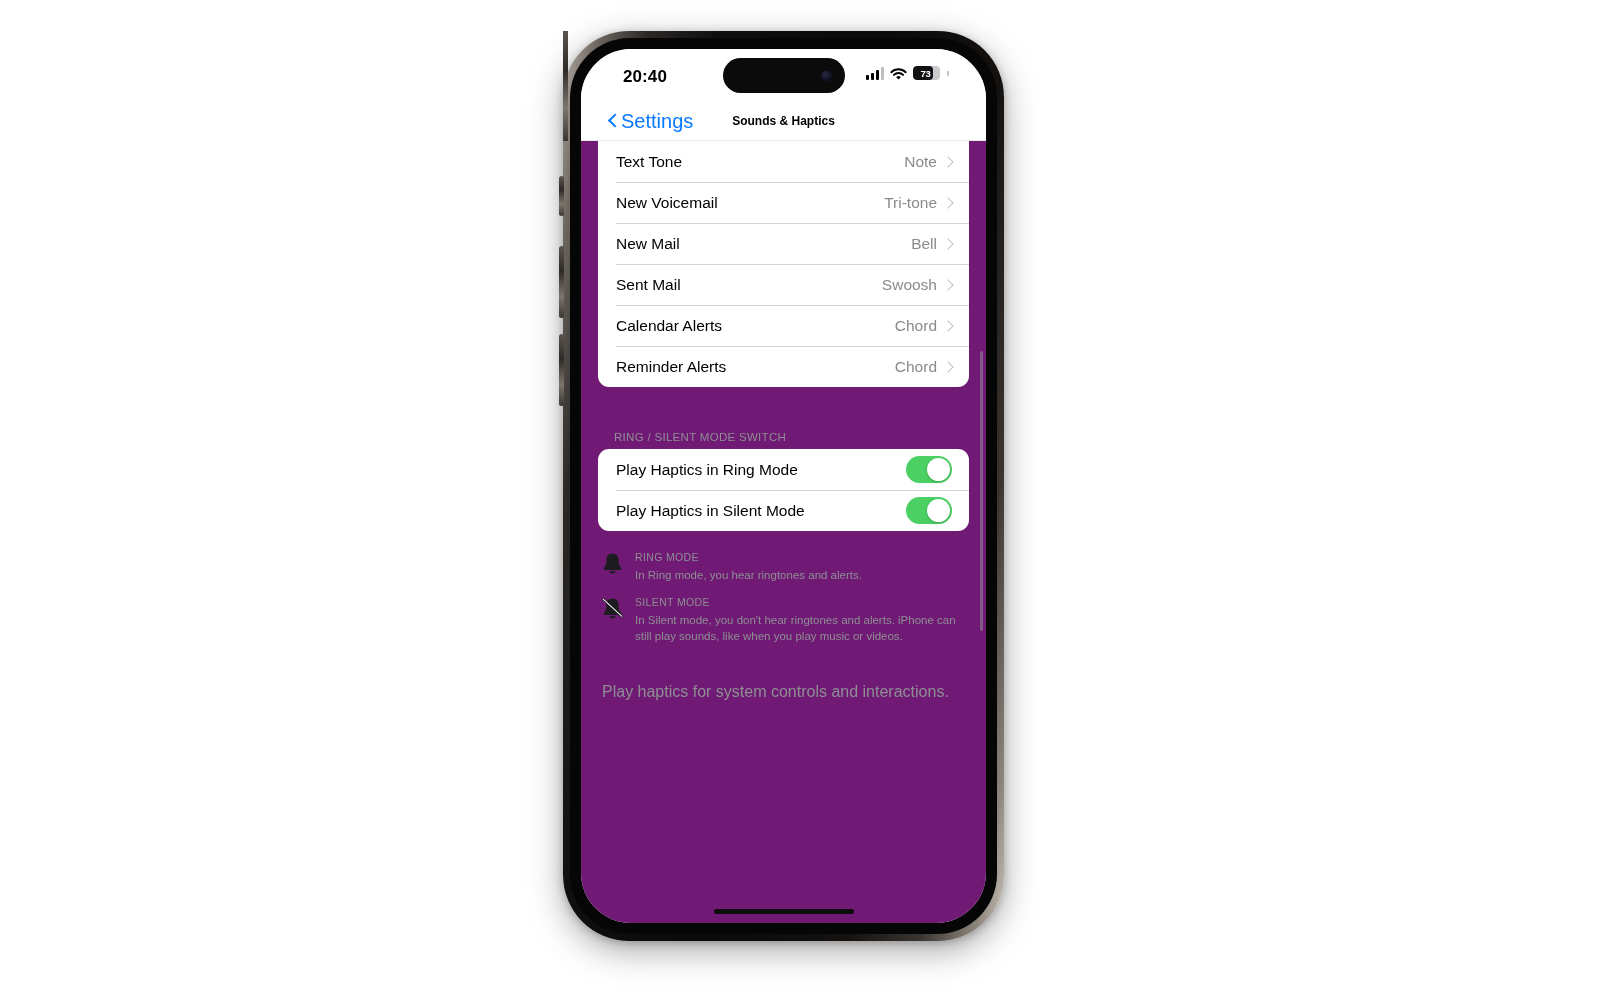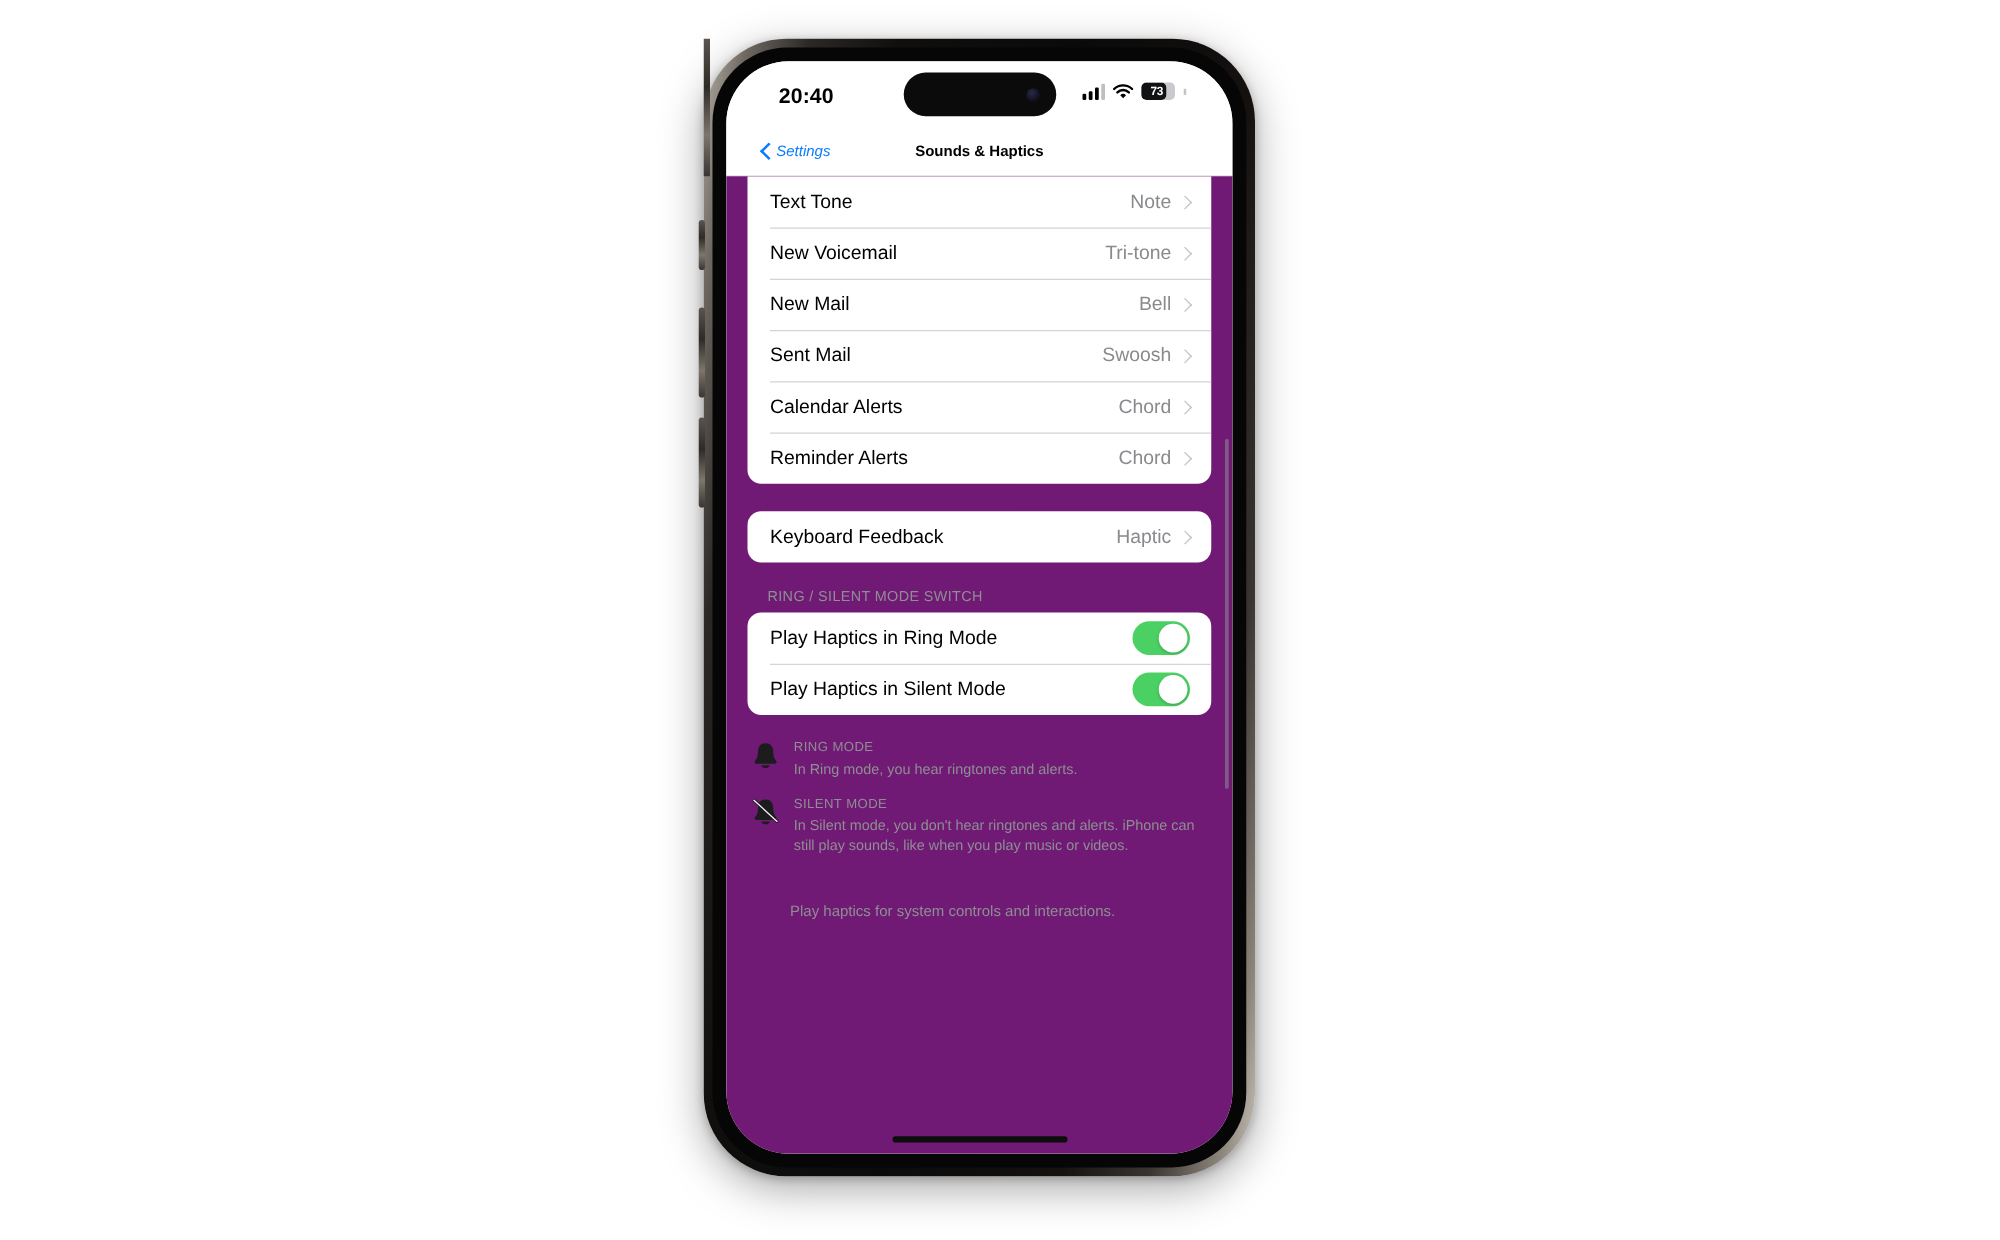--- a/index.html
+++ b/index.html
@@ -92,21 +92,21 @@
 
   
   .navbar{
     position:relative; height:40px; background:#ffffff;
     display:flex; align-items:center; justify-content:center;
     border-bottom:.5px solid rgba(0,0,0,.09);
   }
   .nav-back{
     position:absolute; left:27px; top:50%; transform:translateY(-50%);
     display:flex; align-items:center; gap:4px;
-    color:#0a7bff; font-size:12px; cursor:pointer;font-style:italic;
+    color:#0a7bff; font-size:20px; cursor:pointer;
   }
   .chev-left{ width:9px; height:16px; position:relative; display:inline-block; }
   .chev-left:before{
     content:""; position:absolute; left:2px; top:3px;
     width:8px; height:8px; border-left:2.3px solid #0a7bff; border-bottom:2.3px solid #0a7bff;
     transform:rotate(45deg);
   }
   .nav-title{ font-size:12px; font-weight:700; color:#000; }
 
   
@@ -151,22 +151,22 @@
     border-radius:50%; background:#fff; box-shadow:0 1px 3px rgba(0,0,0,.22);
   }
 
   .section-header{
     font-size:11.5px; color:#8e8e93; letter-spacing:.3px;
     padding:22px 17px 6px 33px; text-transform:uppercase;
   }
   .group-gap{ height:22px; }
 
   .footer-note{
-    font-size:12px; color:#8e8e93; line-height:1.32;
-    padding:7px 28px 0 51px;
+    font-size:16px; color:#8e8e93; line-height:1.32;
+    padding:7px 28px 0 21px;
   }
 
   .info-block{ padding:20px 18px 0 18px; display:flex; flex-direction:column; gap:13px; }
   .info-row{ display:flex; gap:10px; align-items:flex-start; }
   .info-icon{ width:26px; flex:none; display:flex; justify-content:center; padding-top:1px; }
   .info-text{ flex:1; }
   .info-title{ font-size:10.5px; color:#8e8e93; letter-spacing:.35px; text-transform:uppercase; }
   .info-desc{ font-size:11.5px; color:#8e8e93; line-height:1.33; margin-top:5px; padding-right:6px; }
 
   .home-indicator{
@@ -266,25 +266,20 @@
               <span class="row-value">Chord</span>
               <span class="chev"></span>
             </div>
 
           </div>
 
           <div class="group-gap"></div>
 
           <div class="group">
 
-            <div class="row">
-              <span class="row-label">Keyboard Feedback</span>
-              <span class="row-value">Haptic</span>
-              <span class="chev"></span>
-            </div>
 
 
           </div>
 
           <div class="section-header">Ring / Silent Mode Switch</div>
 
           <div class="group">
 
             <div class="row">
               <span class="row-label">Play Haptics in Ring Mode</span>

